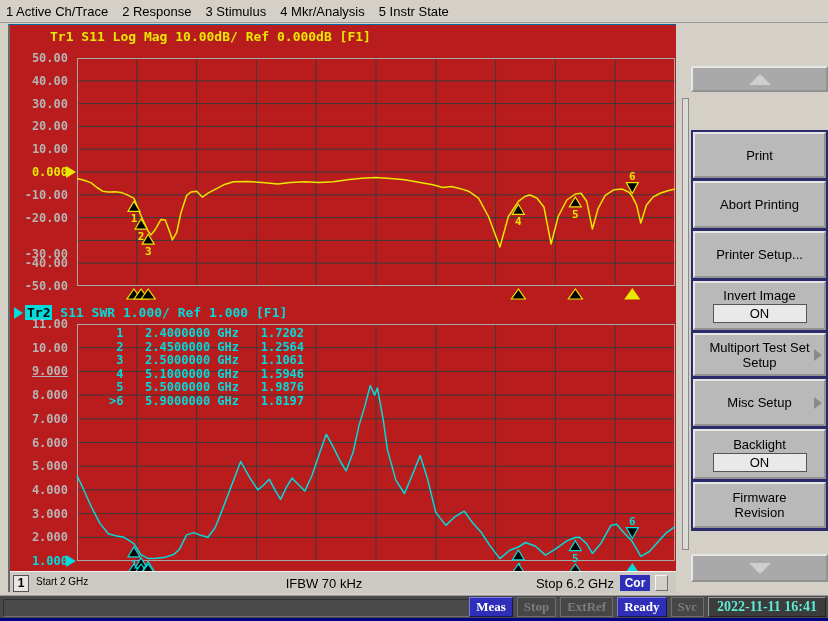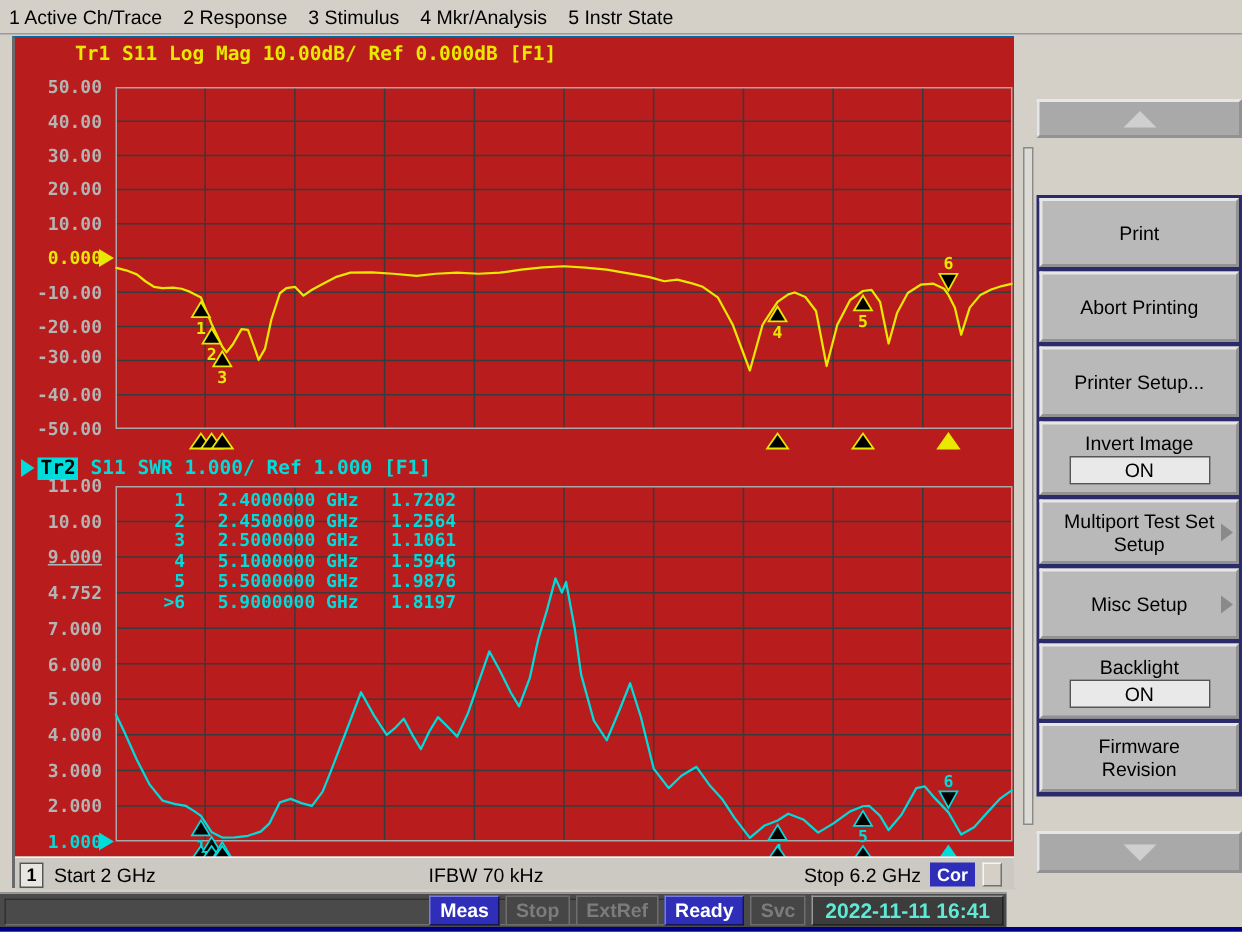--- a/index.html
+++ b/index.html
@@ -34,21 +34,21 @@
                white-space:nowrap;line-height:14px;}
   .mtable{position:absolute;font-size:12px;font-weight:bold;line-height:13.5px;white-space:pre;}
   #chart1 .mtable{left:4px;top:1px;color:#e8e800;}
   #chart2 .mtable{left:32px;top:3px;color:#00dcdc;}
 
   
   .stimbar{position:absolute;left:0;top:546px;width:668px;height:22px;background:#ccc9c2;
            border-top:1px solid #f2f2f2;box-sizing:border-box;font-family:"Liberation Sans",sans-serif;}
   .chbox{position:absolute;left:3px;top:3px;width:14px;height:15px;background:#e8e6e0;
          border:1px solid #555;font-size:12px;font-weight:bold;text-align:center;line-height:15px;color:#000;}
-  .stimstart{position:absolute;left:26px;top:4px;font-size:13px;color:#000;}
+  .stimstart{position:absolute;left:26px;top:4px;font-size:10px;color:#000;}
   .stimifbw{position:absolute;left:0;right:40px;top:4px;text-align:center;font-size:13px;color:#000;}
   .stimstop{position:absolute;right:64px;top:4px;font-size:13px;color:#000;}
   .corbadge{position:absolute;right:28px;top:3px;width:30px;height:16px;background:#2e2eb8;
             color:#fff;font-size:12px;font-weight:bold;text-align:center;line-height:16px;}
   .corsq{position:absolute;right:10px;top:3px;width:13px;height:16px;background:#d4d0c8;
          border:1px solid;border-color:#f5f5f5 #707070 #707070 #f5f5f5;box-sizing:border-box;}
 
   
   .softkeys{position:absolute;left:676px;top:24px;width:152px;height:568px;background:#d4d0c8;}
   .skstrip{position:absolute;left:6px;top:74px;width:7px;height:452px;background:#dddbd6;
@@ -67,22 +67,22 @@
   .sklist .skbtn{width:133px;margin:0 2px 3px 2px;}
   .skbtn.pressed{background:#585858;color:#fff;border:2px inset #333;}
   .onbox{width:92px;height:17px;background:#e9e9e9;border:1px solid #555;margin-top:1px;
          font-size:13px;color:#000;display:flex;align-items:center;justify-content:center;}
   .subarrow{position:absolute;right:2px;top:50%;margin-top:-6px;width:0;height:0;
             border-top:6px solid transparent;border-bottom:6px solid transparent;
             border-left:8px solid #8a8a8a;}
   .sk-down{position:absolute;left:15px;top:530px;width:137px;height:28px;background:#a9a9a9;}
 
   
-  .statusbar{position:absolute;left:0;top:595px;width:671px;height:23px;background:#4a4a4a;
-             border-top:1px solid #9a9a9a;box-sizing:border-box;}
+  .statusbar{position:absolute;left:0;top:595px;width:828px;height:23px;background:#4a4a4a;
+             border-top:1px solid #9a9a9a;box-sizing:border-box;font-family:Liberation Serif, serif;}
   .sbpanel{position:absolute;left:3px;top:3px;width:466px;height:16px;
            border:1px solid;border-color:#303030 #6f6f6f #6f6f6f #303030;}
   .badges{position:absolute;right:2px;top:2px;display:flex;gap:4px;align-items:center;height:18px;}
   .badge{font-size:13px;font-weight:bold;padding:0 6px;height:18px;line-height:18px;text-align:center;}
   .badge.on{background:#2e2eb8;color:#fff;border:1px solid;border-color:#7a7ae0 #14145a #14145a #7a7ae0;}
   .badge.off{background:#464646;color:#7c7c7c;border:1px solid #6e6e6e;}
   .badge.dt{background:#3c3c3c;color:#5eead4;border:1px solid;border-color:#9a9a9a #222 #222 #9a9a9a;
             font-size:14px;padding:0 8px;}
   .bluestrip{position:absolute;left:0;top:618px;width:828px;height:3px;background:#000082;}
 </style>
@@ -104,21 +104,21 @@
   <div class="chart" id="chart1">
     <div class="ylabels">
         <div style="top: -7px;">50.00</div>
         <div style="top: 15.8px;">40.00</div>
         <div style="top: 38.6px;">30.00</div>
         <div style="top: 61.4px;">20.00</div>
         <div style="top: 84.2px;">10.00</div>
         <div style="top: 107px; color: rgb(232, 232, 0);">0.000</div>
         <div style="top: 129.8px;">-10.00</div>
         <div style="top: 152.6px;">-20.00</div>
-        <div style="top: 173px;">-30.00</div>
+        <div style="top: 189px;">-30.00</div>
         <div style="top: 198.2px;">-40.00</div>
         <div style="top: 221px;">-50.00</div>
       </div>
     <div class="plot">
         <svg width="598" height="244">
           <line x1="59.8" y1="0" x2="59.8" y2="228" stroke="#3a3a3a" stroke-width="1"></line>
           <line x1="0" y1="22.8" x2="598" y2="22.8" stroke="#3a3a3a" stroke-width="1"></line>
           <line x1="119.6" y1="0" x2="119.6" y2="228" stroke="#3a3a3a" stroke-width="1"></line>
           <line x1="0" y1="45.6" x2="598" y2="45.6" stroke="#3a3a3a" stroke-width="1"></line>
           <line x1="179.4" y1="0" x2="179.4" y2="228" stroke="#3a3a3a" stroke-width="1"></line>
@@ -162,21 +162,21 @@
     </div>
   </div>
 
   <div class="trhdr" id="tr2h"><span class="tr2arrow"></span><span class="trname-inv">Tr2</span><span> S11 SWR 1.000/ Ref 1.000 [F1]</span></div>
 
   <div class="chart" id="chart2">
     <div class="ylabels">
         <div style="top: -7px;">11.00</div>
         <div style="top: 16.7px;">10.00</div>
         <div style="top: 40.4px; text-decoration: underline;">9.000</div>
-        <div style="top: 64.1px;">4.752</div>
+        <div style="top: 64.1px;">8.000</div>
         <div style="top: 87.8px;">7.000</div>
         <div style="top: 111.5px;">6.000</div>
         <div style="top: 135.2px;">5.000</div>
         <div style="top: 158.9px;">4.000</div>
         <div style="top: 182.6px;">3.000</div>
         <div style="top: 206.3px;">2.000</div>
         <div style="top: 230px; color: rgb(0, 220, 220);">1.000</div>
       </div>
     <div class="plot">
         <svg width="598" height="253">

